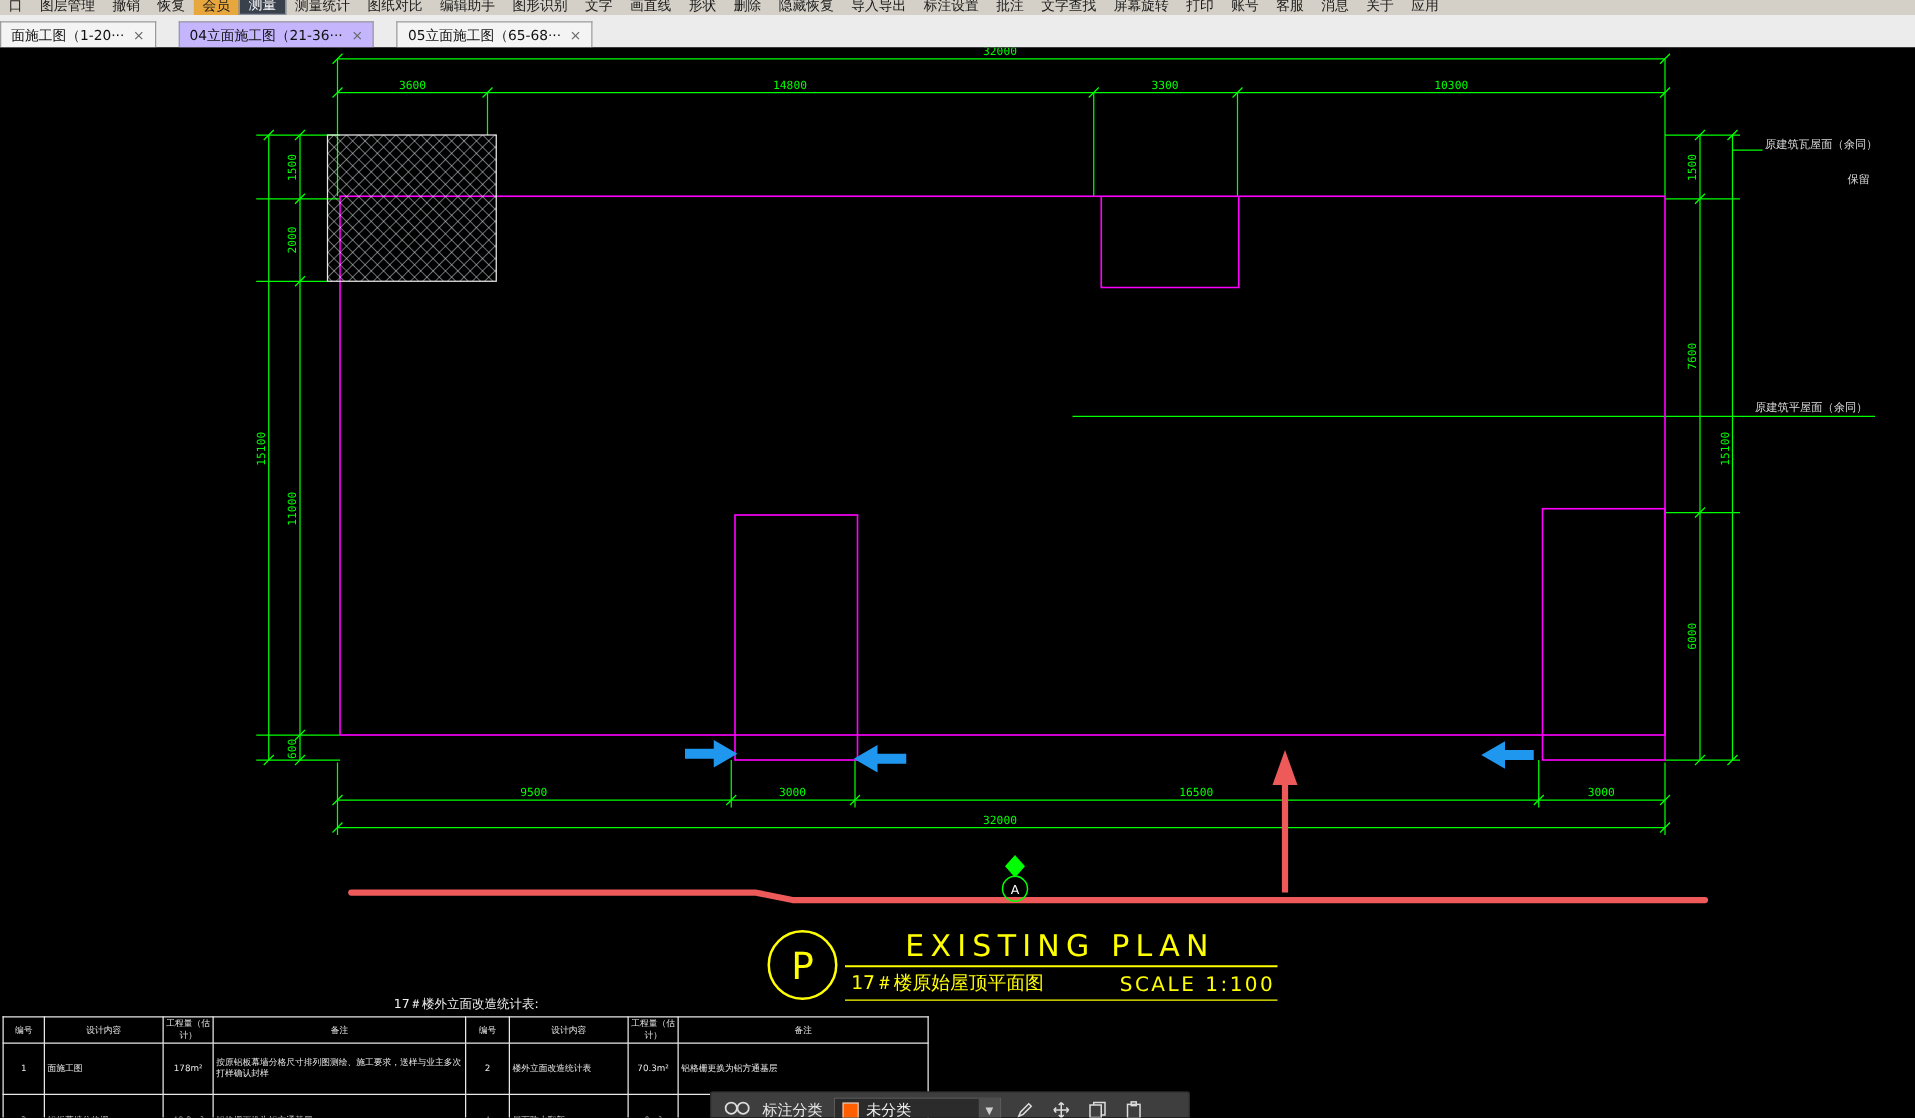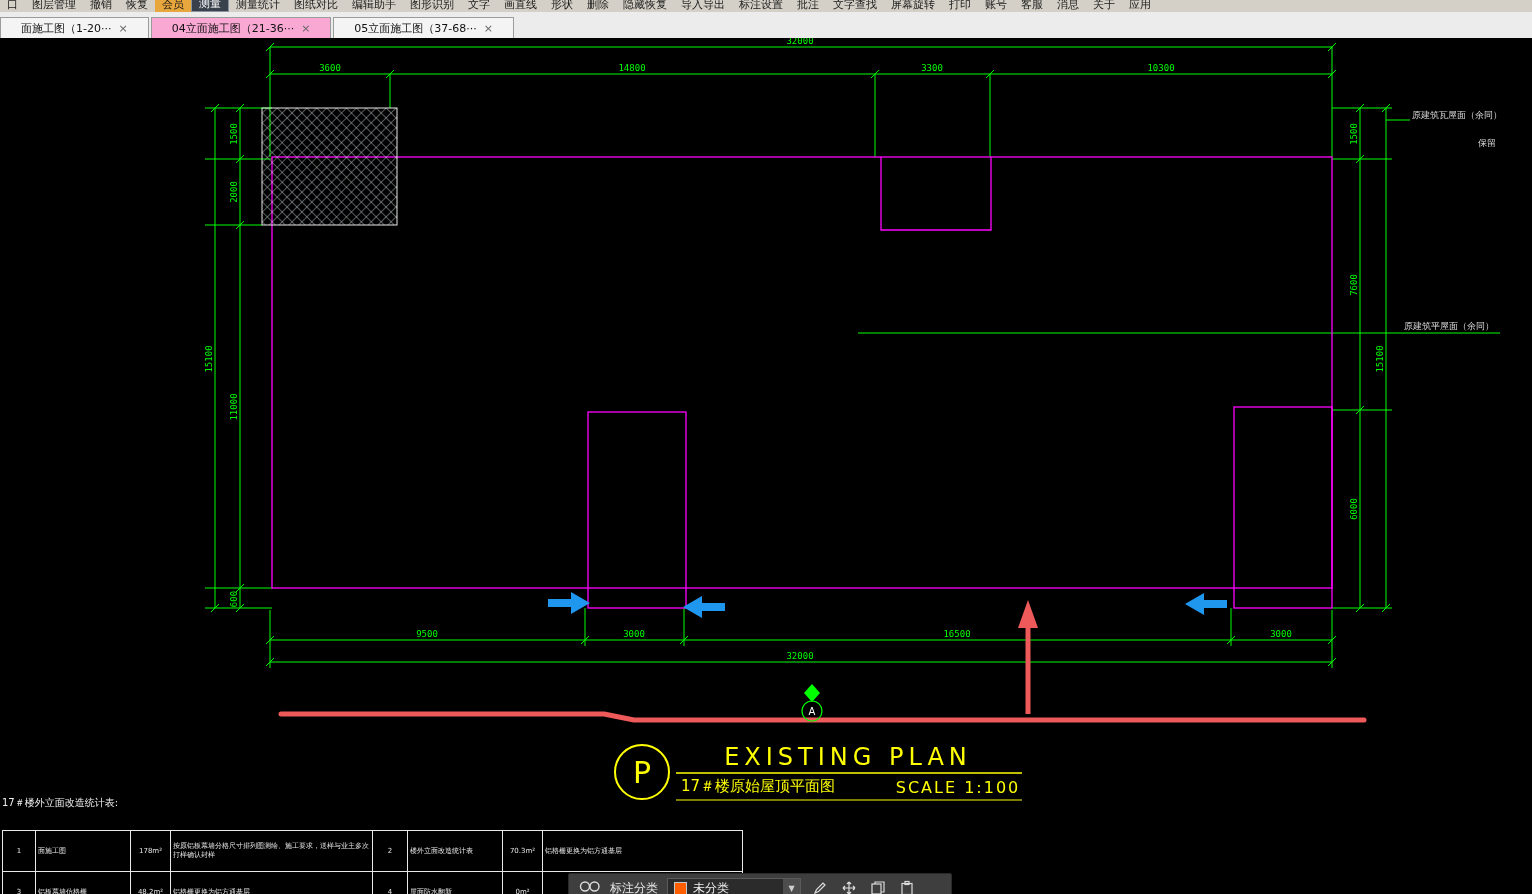--- a/index.html
+++ b/index.html
@@ -21,39 +21,39 @@
   .mi.hl-orange{background:#e8a73c;}
   .mi.hl-dark{background:#39414d;color:#fff;border:1px solid #8a929e;}
   
   .tabbar{
     position:absolute;left:0;top:12px;width:1532px;height:26px;
     background:#ececec;display:flex;align-items:flex-end;
   }
   .tab{
     height:20px;display:inline-flex;align-items:center;
     background:#f4f4f4;border:1px solid #9b9b9b;border-bottom:none;
-    padding:0 20px;font-size:11px;color:#111;margin-right:2px;white-space:nowrap;
-  }
-  .tab.active{background:#f9a8d4;}
+    padding:0 8px;font-size:11px;color:#111;margin-right:18px;white-space:nowrap;
+  }
+  .tab.active{background:#c4b5fd;}
   .tab .close{margin-left:7px;color:#666;font-size:11px;}
   
   .canvas{
     position:absolute;left:0;top:38px;width:1532px;height:856px;background:#000;overflow:hidden;
   }
   svg text{user-select:none;}
   .dim{font-family:"DejaVu Sans Mono","Liberation Mono",monospace;font-size:9px;fill:#00ff00;}
   .lbl{font-family:"DejaVu Sans","Liberation Sans",sans-serif;font-size:9px;fill:#dcdcdc;}
   .ttl-p{font-size:30px;fill:#ffff00;font-family:"DejaVu Sans",sans-serif;}
   .ttl-en{font-size:24px;fill:#ffff00;letter-spacing:5px;font-family:"DejaVu Sans",sans-serif;}
   .ttl-cn{font-size:15px;fill:#ffff00;font-family:"DejaVu Sans",sans-serif;}
   .ttl-scale{font-size:16px;fill:#ffff00;letter-spacing:2px;font-family:"DejaVu Sans",sans-serif;}
   .marker-a{font-size:10px;fill:#ffffff;font-family:"DejaVu Sans",sans-serif;}
   
   .stats{position:absolute;left:2px;top:758px;width:742px;color:#e6e6e6;}
-  .stats-title{font-size:10px;margin-bottom:20px;color:#f0f0f0;}
+  .stats-title{font-size:10px;margin-bottom:3px;color:#f0f0f0;text-align:center;}
   table.stats-tbl{border-collapse:collapse;width:740px;table-layout:fixed;}
   table.stats-tbl th,table.stats-tbl td{
     border:1px solid #e8e8e8;font-size:7px;line-height:9px;
     padding:1px 2px;vertical-align:middle;color:#e6e6e6;font-weight:normal;
     overflow:hidden;
   }
   table.stats-tbl th{text-align:center;height:18px;}
   table.stats-tbl td{height:38px;}
   td.c{text-align:center;}
   
@@ -114,21 +114,21 @@
 <div class="tabbar">
   <div class="tab">
     <span>面施工图（1-20···</span>
     <span class="close">×</span>
   </div>
   <div class="tab active">
     <span>04立面施工图（21-36···</span>
     <span class="close">×</span>
   </div>
   <div class="tab">
-    <span>05立面施工图（37-68···</span>
+    <span>05立面施工图（65-68···</span>
     <span class="close">×</span>
   </div>
 </div>
 
 <div class="canvas">
   <svg width="1532" height="856" viewBox="0 0 1532 856">
     <defs>
       <pattern id="hatch" width="7" height="7" patternUnits="userSpaceOnUse" patternTransform="rotate(45)">
         <line x1="0" y1="0" x2="0" y2="7" stroke="#d9e2e6" stroke-width="0.8"></line>
         <line x1="0" y1="0" x2="7" y2="0" stroke="#d9e2e6" stroke-width="0.8"></line>
@@ -235,20 +235,30 @@
         <col style="width:33px">
           <col style="width:95px">
           <col style="width:40px">
           <col style="width:202px">
         <col style="width:35px">
           <col style="width:95px">
           <col style="width:40px">
           <col style="width:200px">
       </colgroup>
       <tbody>
+          <tr>
+        <th>编号</th>
+        <th>设计内容</th>
+        <th>工程量（估计）</th>
+        <th>备注</th>
+        <th>编号</th>
+        <th>设计内容</th>
+        <th>工程量（估计）</th>
+        <th>备注</th>
+      </tr>
       <tr>
         <td class="c">1</td>
         <td>面施工图</td>
         <td class="c">178m²</td>
         <td>按原铝板幕墙分格尺寸排列图测绘、施工要求，送样与业主多次打样确认封样</td>
         <td class="c">2</td>
         <td>楼外立面改造统计表</td>
         <td class="c">70.3m²</td>
         <td>铝格栅更换为铝方通基层</td>
       </tr>

